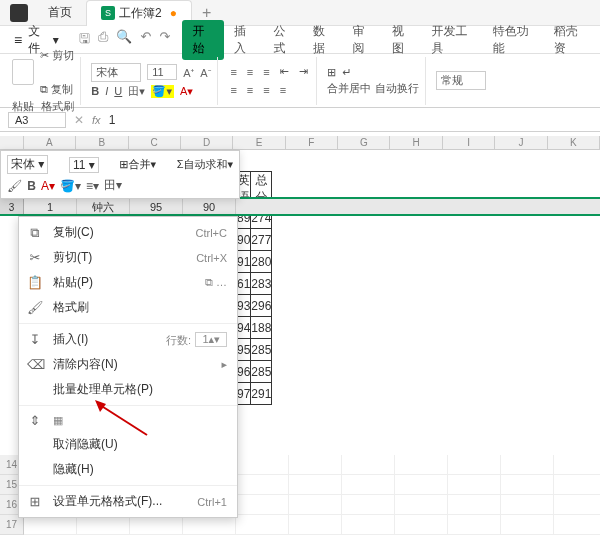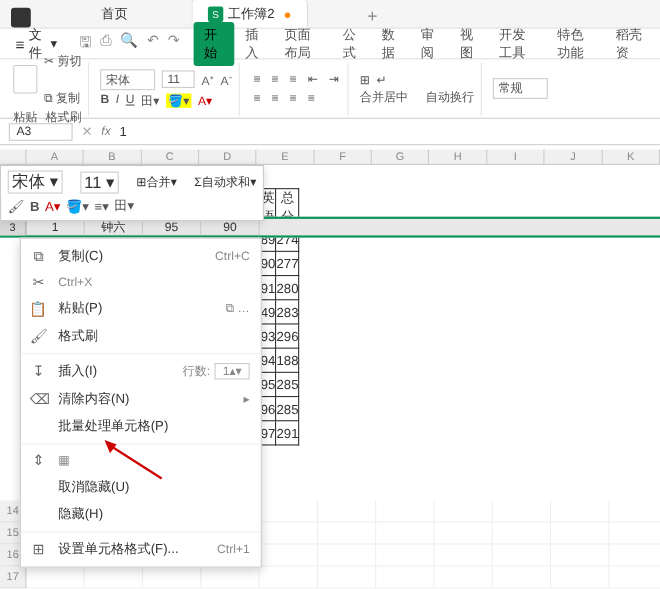--- a/index.html
+++ b/index.html
@@ -1,19 +1,19 @@
 <!DOCTYPE html>
 <html><head>
 <meta charset="utf-8">
 <style>
   * { box-sizing: border-box; margin: 0; padding: 0; }
   body { font-family: "Microsoft YaHei", sans-serif; font-size: 12px; color: #333; background: #fff; width: 600px; height: 535px; overflow: hidden; position: relative; }
   
   
-  .titlebar { height: 26px; background: #f5f5f5; display: flex; align-items: flex-end; border-bottom: 1px solid #e0e0e0; padding: 0 4px; gap: 44px; }
+  .titlebar { height: 26px; background: #f5f5f5; display: flex; align-items: center; border-bottom: 1px solid #e0e0e0; padding: 0 4px; }
   .app-icon { width: 18px; height: 18px; background: #333; border-radius: 3px; margin: 0 6px; }
   .tab { padding: 4px 14px; font-size: 12px; display: flex; align-items: center; gap: 4px; border-radius: 4px 4px 0 0; }
   .tab.active { background: #fff; border: 1px solid #ddd; border-bottom: none; }
   .tab .doc-icon { width: 14px; height: 14px; background: #0a9659; border-radius: 2px; color: #fff; font-size: 9px; display: flex; align-items: center; justify-content: center; }
   .tab-add { padding: 0 10px; font-size: 16px; color: #888; cursor: pointer; }
   
   
   .ribbon-tabs { height: 28px; display: flex; align-items: center; border-bottom: 1px solid #e0e0e0; padding: 0 6px; gap: 2px; }
   .file-btn { display: flex; align-items: center; gap: 4px; padding: 2px 8px; font-size: 12px; }
   .hamburger { display: inline-block; width: 12px; }
@@ -41,21 +41,21 @@
   
   .data-table { position: absolute; left: 236px; top: 21px; border-collapse: collapse; }
   .data-table td, .data-table th { border: 1px solid #333; width: 53px; height: 22px; text-align: center; font-size: 12px; background: #fff; }
   .data-table th { font-weight: normal; }
   
   
   .mini-toolbar { position: absolute; left: 0px; top: 150px; width: 240px; background: #fff; border: 1px solid #ccc; box-shadow: 0 2px 8px rgba(0,0,0,.15); padding: 4px 6px; font-size: 11px; z-index: 5; }
   .mini-toolbar .row1 { display: flex; align-items: center; gap: 4px; justify-content: space-between; }
   .mini-toolbar .row2 { display: flex; align-items: center; gap: 5px; margin-top: 3px; color: #555; }
   .mini-toolbar .row2 span { font-size: 12px; }
-  .mini-sel { border: 1px solid #ccc; padding: 0 3px; font-size: 15px; }
+  .mini-sel { border: 1px solid #ccc; padding: 0 3px; font-size: 12px; }
   
   
   .selected-row { position: absolute; left: 0; top: 197px; width: 240px; display: flex; background: #e8e8e8; height: 19px; z-index: 4; border-top: 2px solid #0a9659; border-bottom: 2px solid #0a9659;}
   .selected-row .rh { width: 24px; text-align: center; font-size: 10px; background: #d8d8d8; border-right: 1px solid #aaa; line-height: 17px;}
   .selected-row .cell { width: 53px; text-align: center; font-size: 11px; border-right: 1px solid #ccc; line-height: 17px;}
   .sel-rowline { position: absolute; left: 240px; right: 0; top: 197px; height: 19px; border-top: 2px solid #0a9659; border-bottom: 2px solid #0a9659; background: #e8e8e8; z-index: 2; }
   
   
   .context-menu { position: absolute; left: 18px; top: 216px; width: 220px; background: #fff; border: 1px solid #ccc; box-shadow: 0 3px 10px rgba(0,0,0,.2); z-index: 10; padding: 3px 0; font-size: 12px; }
   .menu-item { display: flex; align-items: center; padding: 4px 10px 4px 8px; gap: 10px; cursor: pointer; color: #333; }
@@ -104,21 +104,20 @@
   </div>
   <div class="quick-icons">
     <span>🖫</span>
     <span>⎙</span>
     <span>🔍</span>
     <span>↶</span>
     <span>↷</span>
   </div>
   <div class="rtab active">开始</div>
   <div class="rtab">插入</div>
-  <div class="rtab">页面布局</div>
   <div class="rtab">公式</div>
   <div class="rtab">数据</div>
   <div class="rtab">审阅</div>
   <div class="rtab">视图</div>
   <div class="rtab">开发工具</div>
   <div class="rtab">特色功能</div>
   <div class="rtab">稻壳资</div>
 </div>
 
 <div class="toolbar">
@@ -164,21 +163,21 @@
       <span>≡</span>
       <span>≡</span>
       <span>≡</span>
     </div>
   </div>
   <div class="tool-group">
     <div class="tool-row">
         <span>⊞</span>
         <span>↵</span>
       </div>
-    <div class="tool-row" style="gap:16px;">
+    <div class="tool-row" style="gap:4px;">
       <span>合并居中</span>
       <span>自动换行</span>
     </div>
   </div>
   <div class="tool-group" style="border-right:none;">
     <span class="font-select">常规</span>
   </div>
 </div>
 
 <div class="formula-bar">
@@ -242,21 +241,21 @@
         </tr>
     <tr>
           <td>90</td>
           <td>277</td>
         </tr>
     <tr>
           <td>91</td>
           <td>280</td>
         </tr>
     <tr>
-          <td>49</td>
+          <td>61</td>
           <td>283</td>
         </tr>
     <tr>
           <td>93</td>
           <td>296</td>
         </tr>
     <tr>
           <td>94</td>
           <td>188</td>
         </tr>
@@ -277,20 +276,21 @@
 </div>
 
 <div class="context-menu">
   <div class="menu-item">
     <span class="menu-icon">⧉</span>
     <span class="menu-label">复制(C)</span>
     <span class="menu-shortcut">Ctrl+C</span>
   </div>
   <div class="menu-item">
     <span class="menu-icon">✂</span>
+    <span class="menu-label">剪切(T)</span>
     <span class="menu-shortcut">Ctrl+X</span>
   </div>
   <div class="menu-item">
     <span class="menu-icon">📋</span>
     <span class="menu-label">粘贴(P)</span>
     <span class="menu-right">⧉ …</span>
   </div>
   <div class="menu-item">
     <span class="menu-icon">🖌</span>
     <span class="menu-label">格式刷</span>

